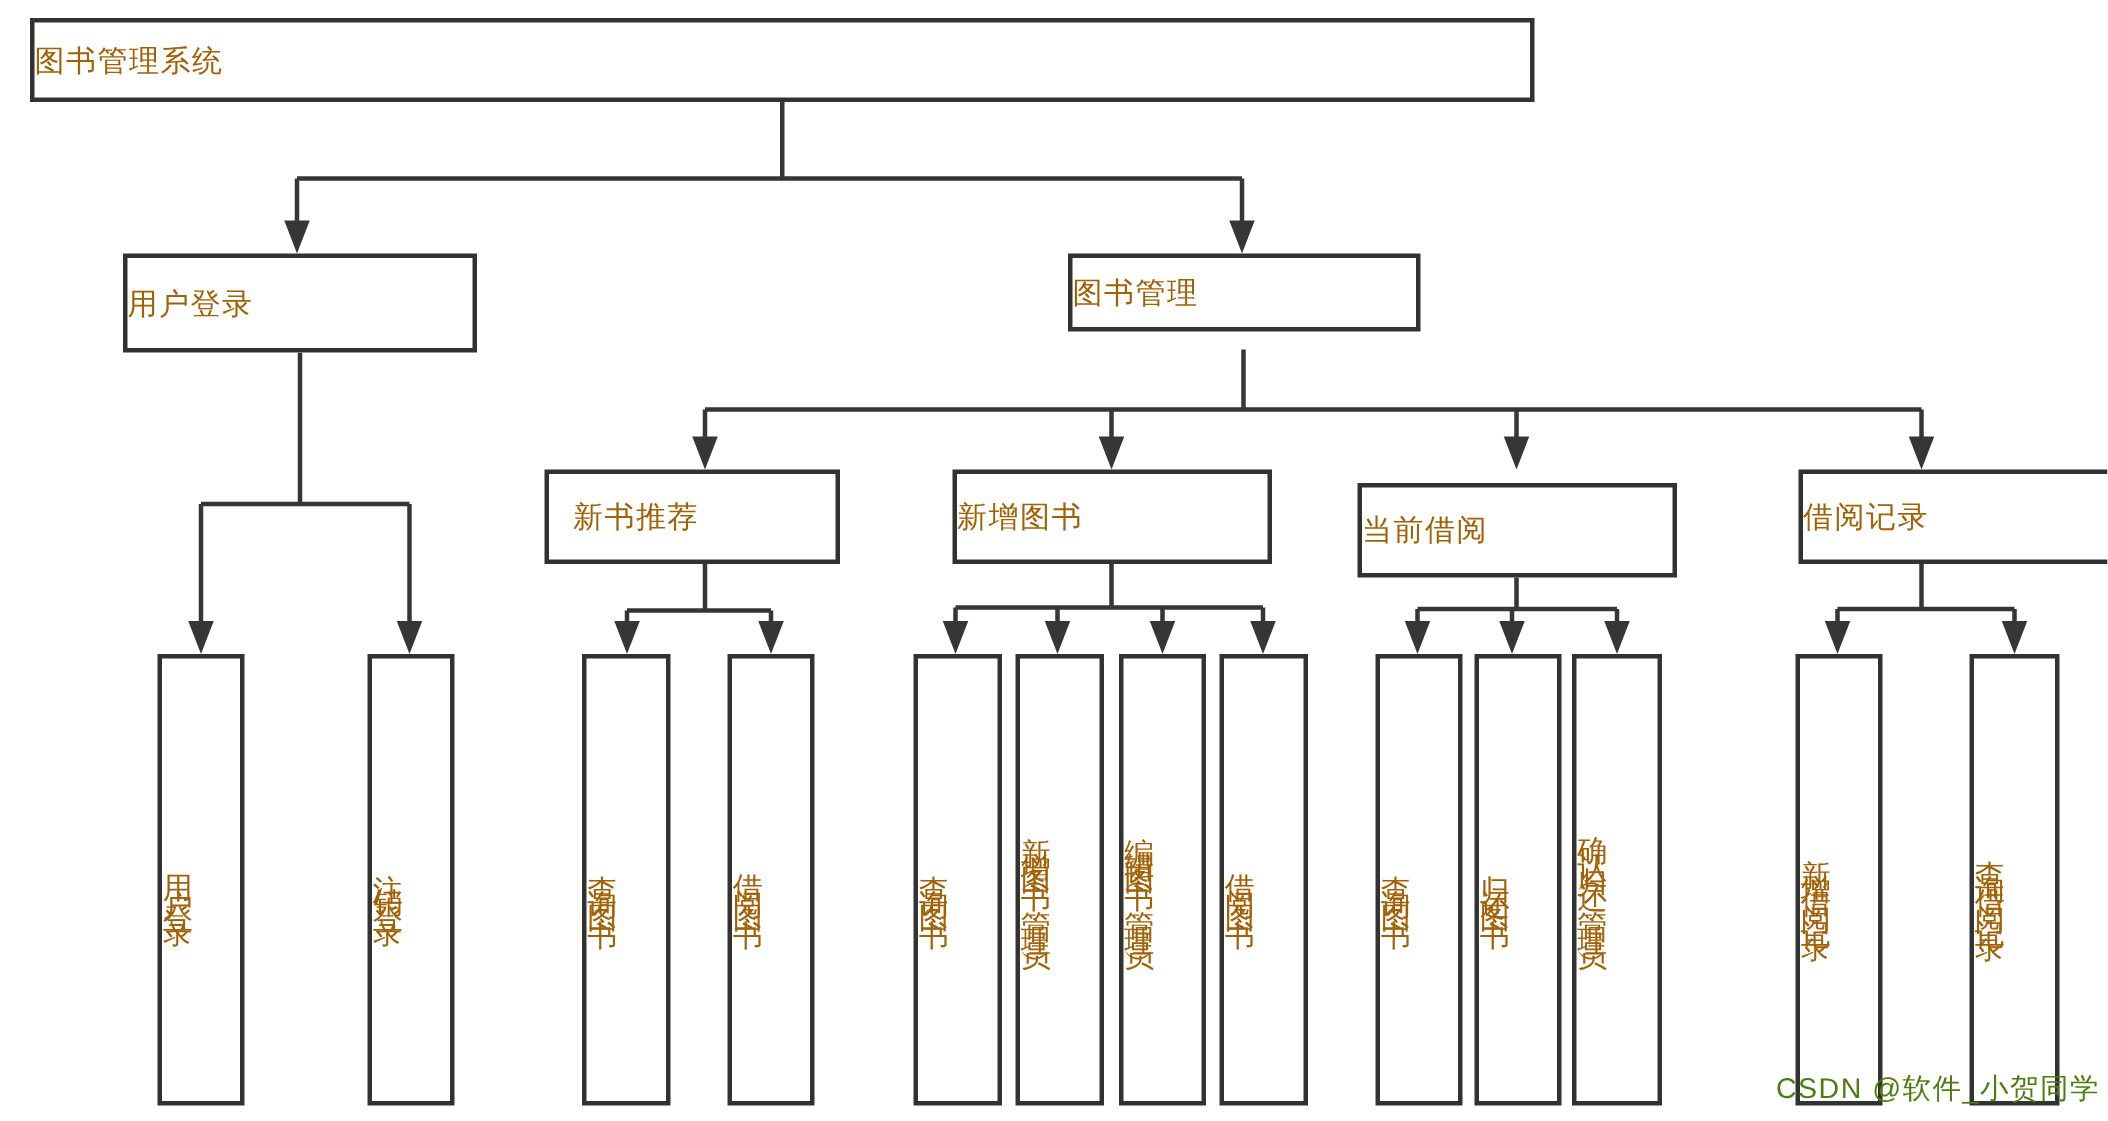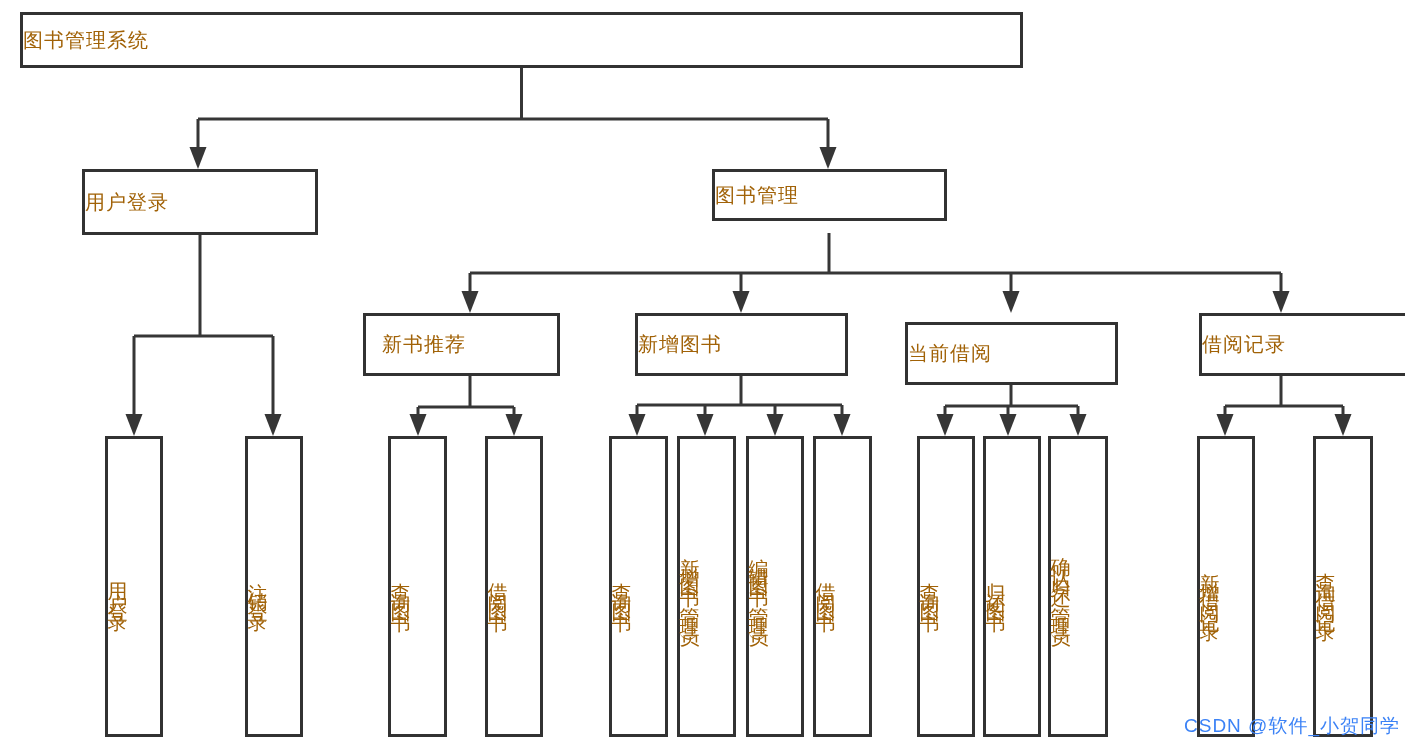--- a/index.html
+++ b/index.html
@@ -53,21 +53,21 @@
     letter-spacing: 10px;
     line-height: 1;
     white-space: nowrap;
   }
   .watermark {
     position: absolute;
     left: 1184px;
     top: 713px;
     font-size: 19px;
     letter-spacing: 1px;
-    color: #3b82f6;
+    color: #4d7c0f;
     white-space: nowrap;
     z-index: 5;
   }
 </style>
 </head>
 <body>
 
 <div class="canvas">
 
   <svg class="connectors" viewBox="0 0 1405 747">

